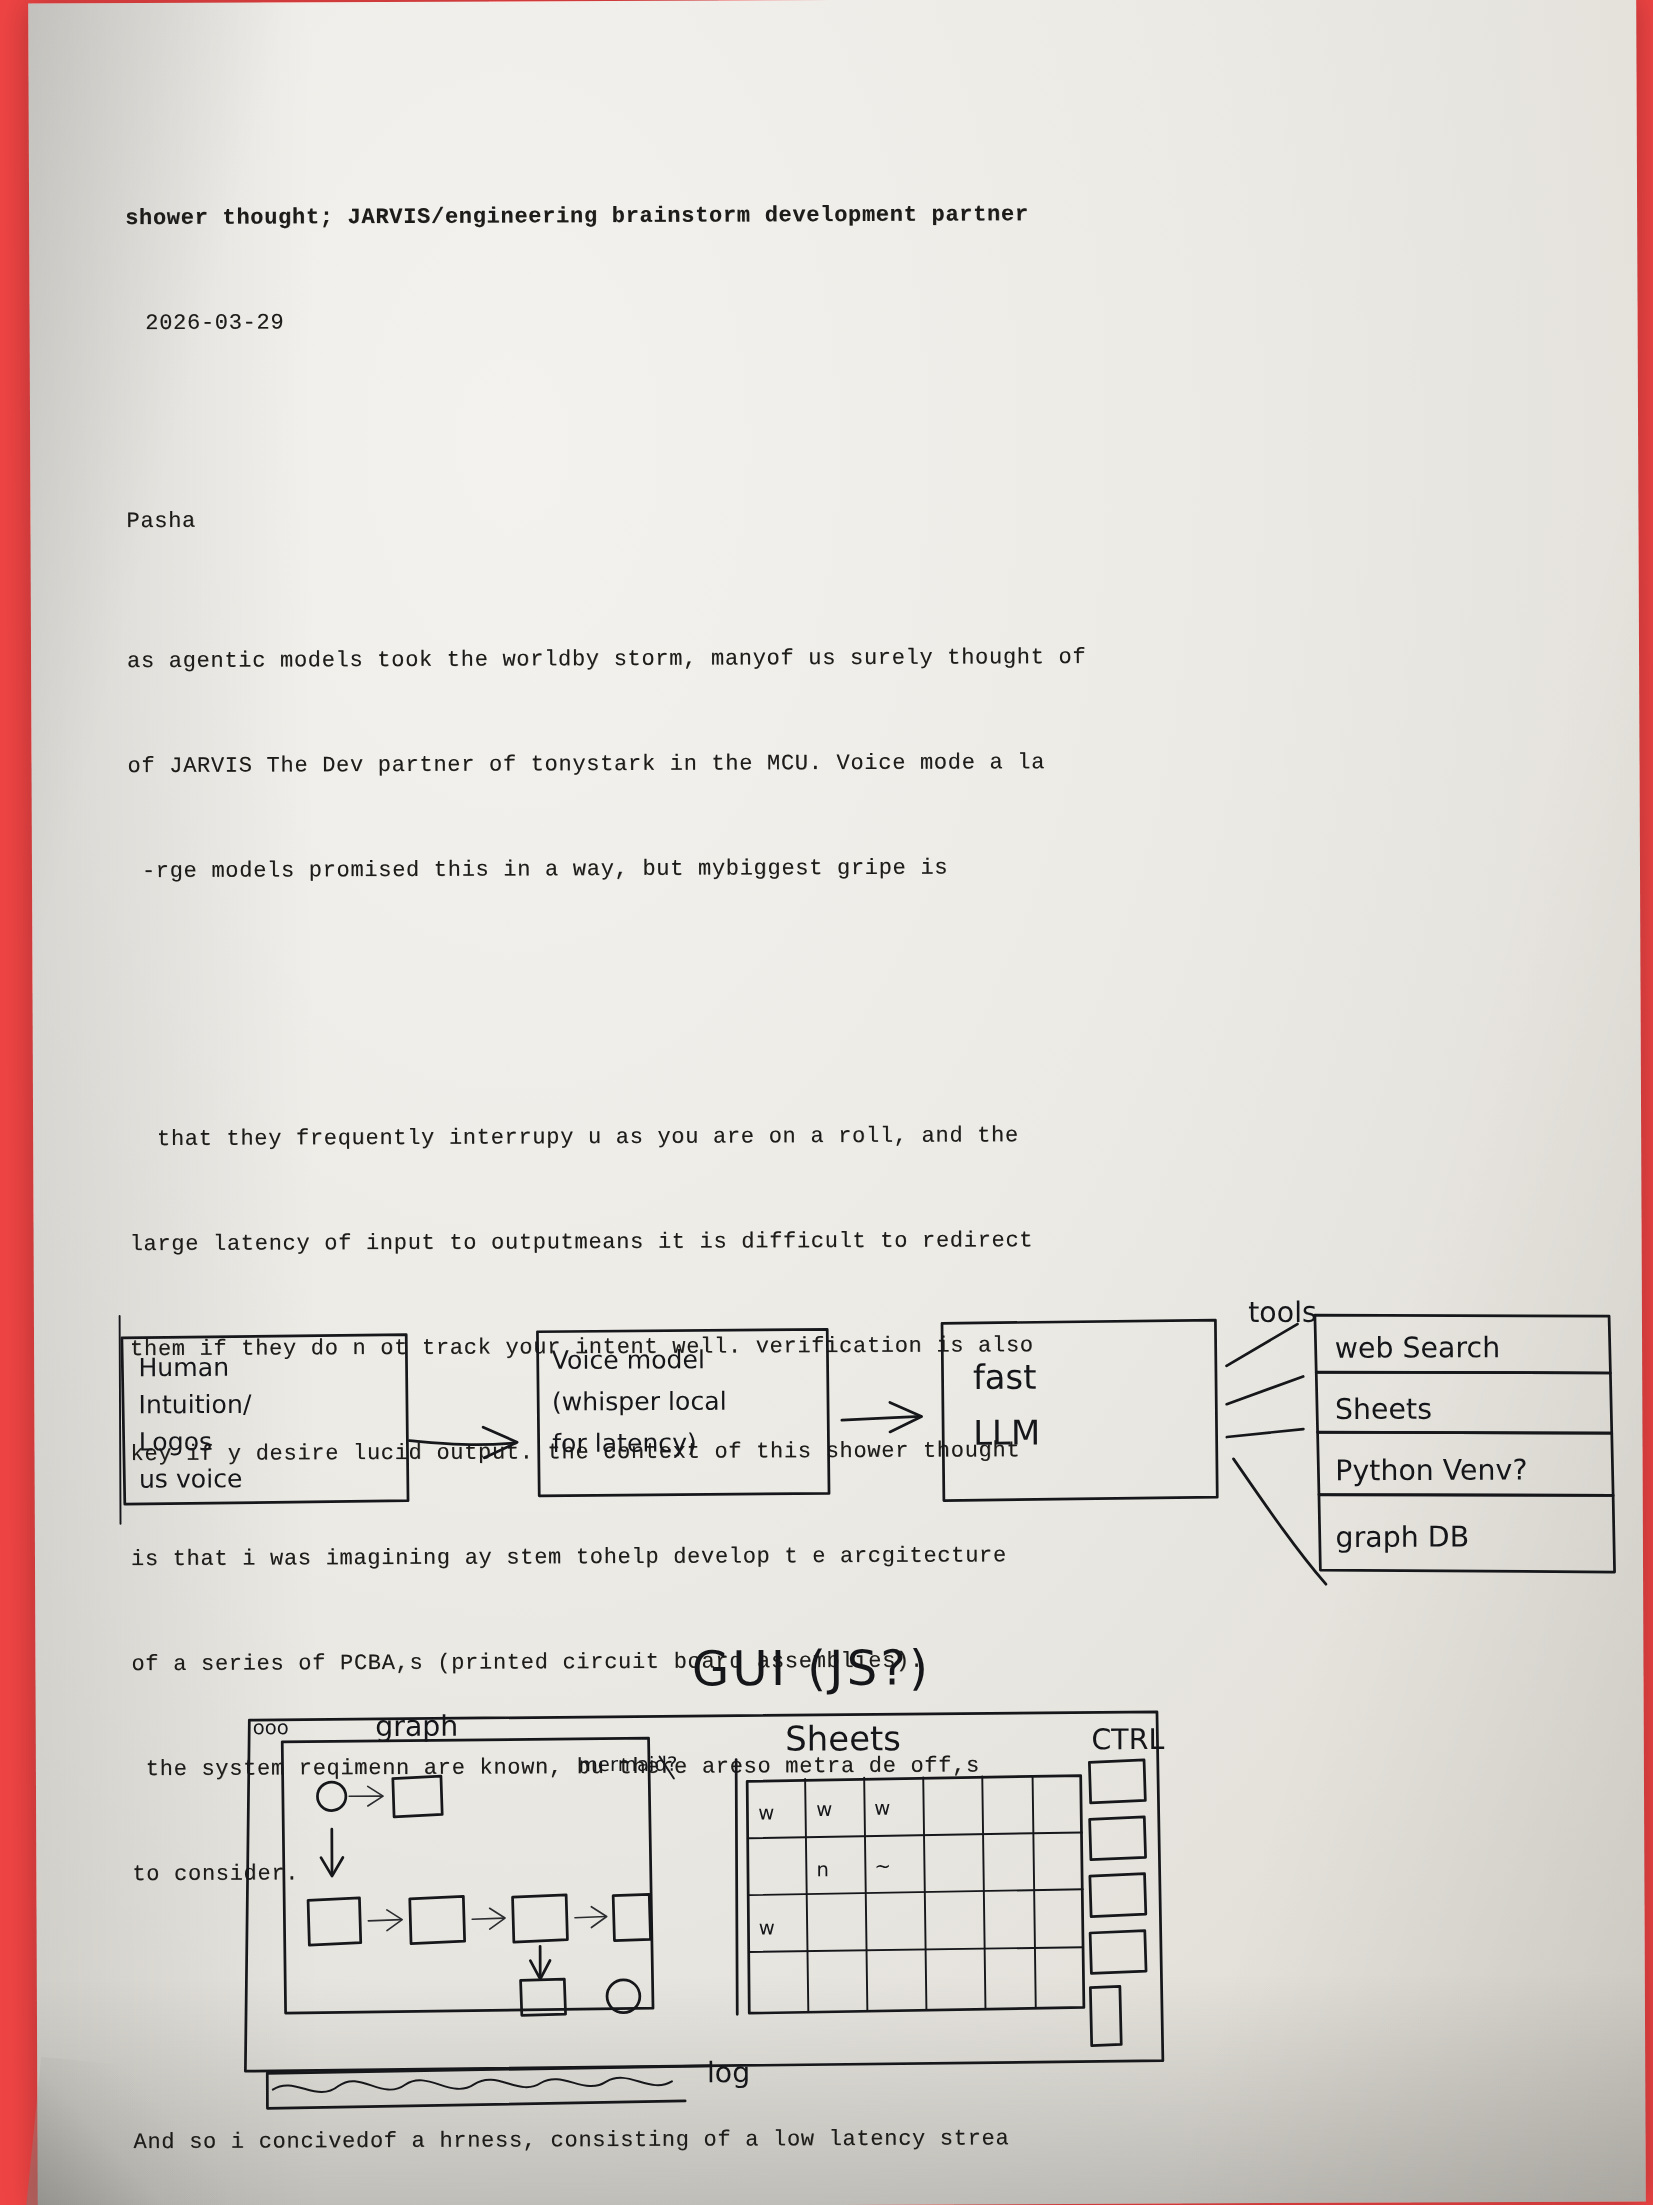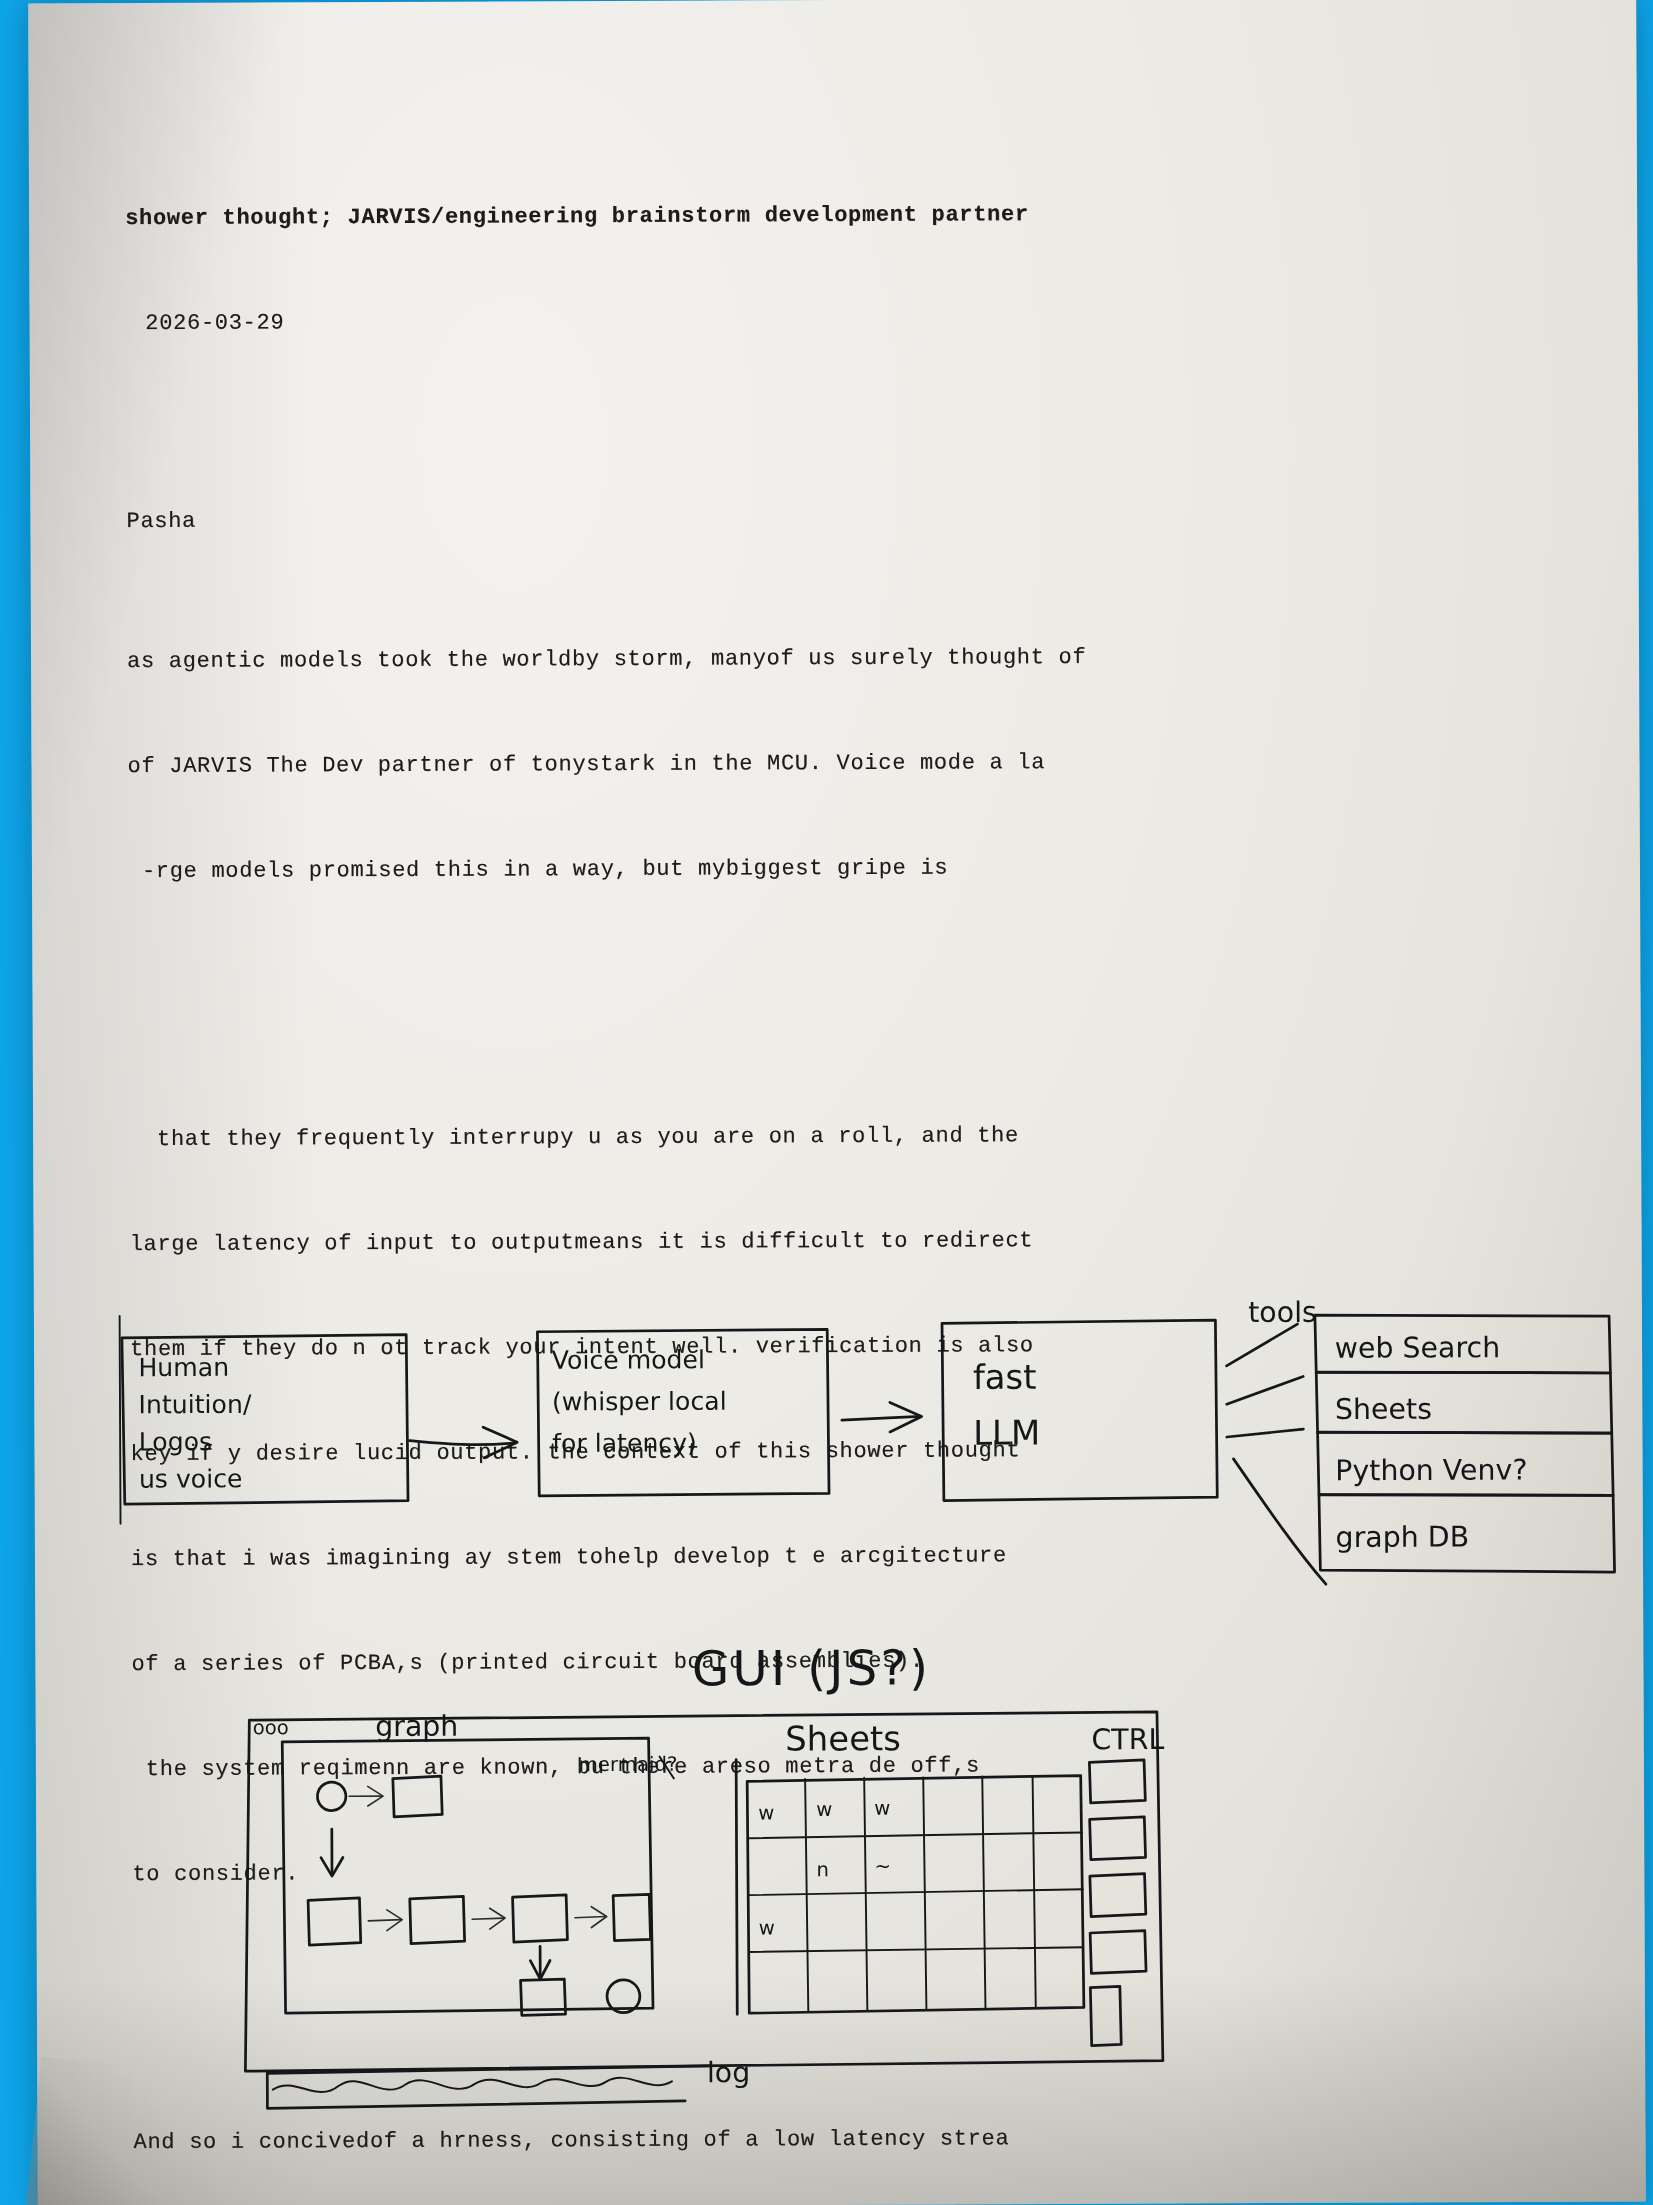--- a/index.html
+++ b/index.html
@@ -8,21 +8,21 @@
     background: #6e6e6e;
   }
   body {
     font-family: "Liberation Sans", sans-serif;
   }
   #page {
     position: relative;
     width: 1654px;
     height: 2205px;
     overflow: hidden;
-    background: #0ea5e9;
+    background: #ef4444;
   }
   
   #paper {
     position: absolute;
     left: 33px;
     top: 0px;
     width: 1608px;
     height: 2205px;
     background:
       radial-gradient(ellipse at 30% 20%, #f3f2ee 0%, #eceae5 45%, #e3e1da 75%, #d8d5cd 100%);

